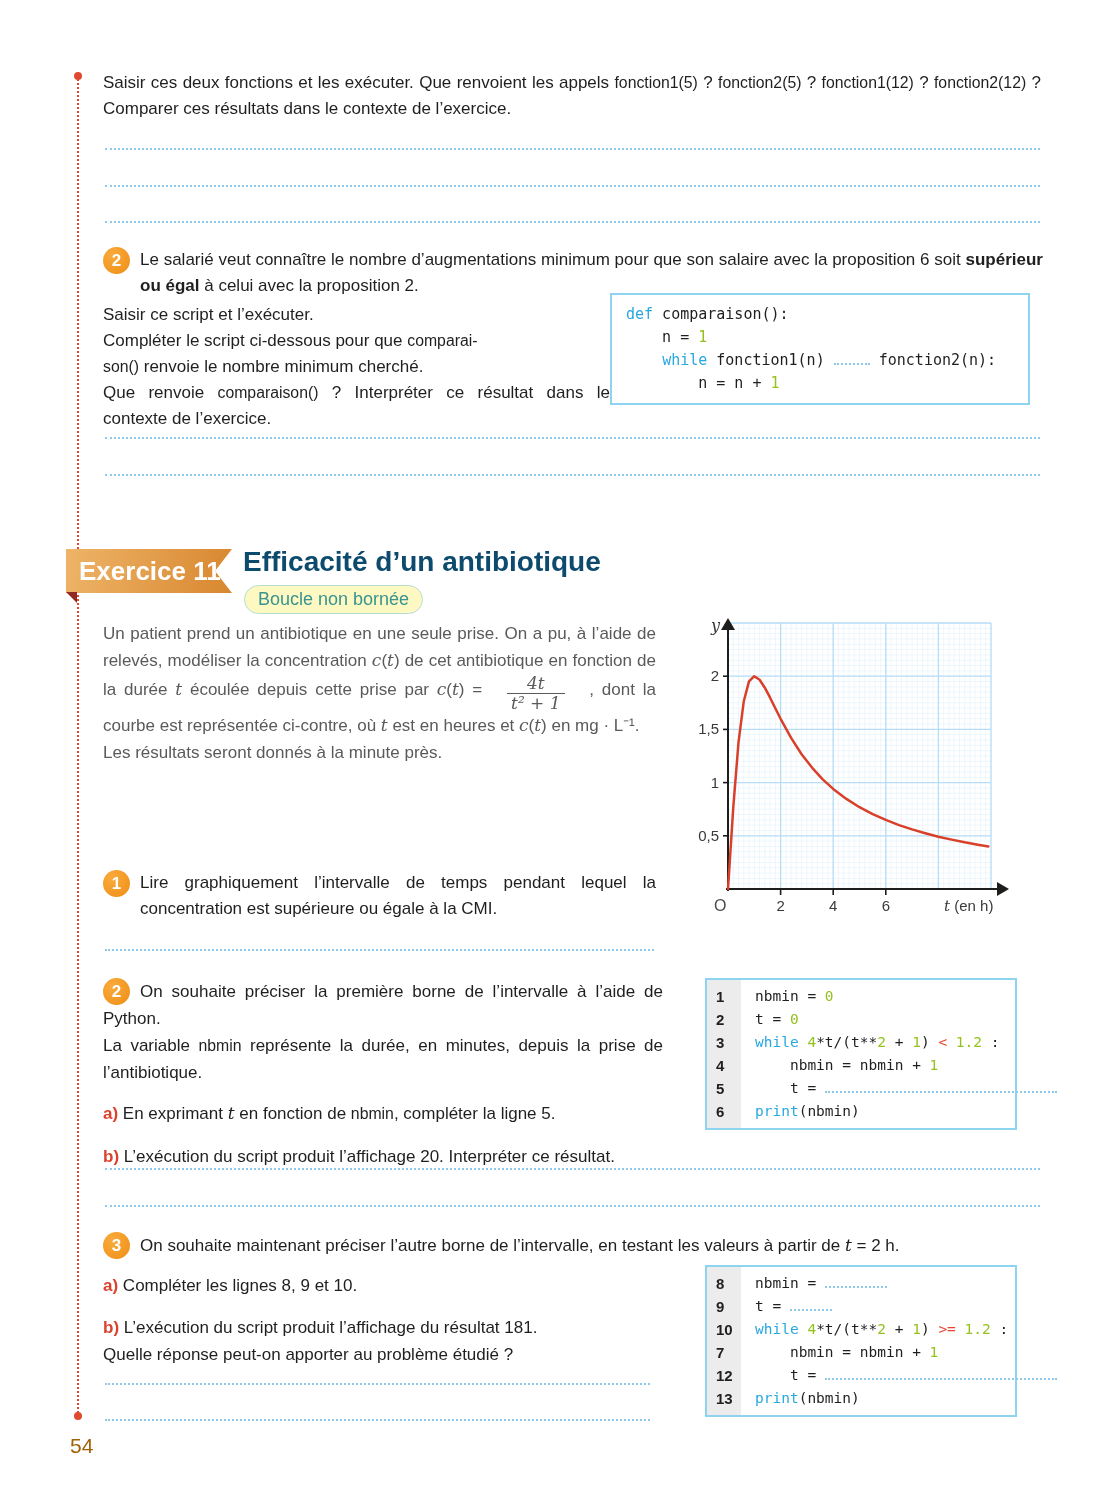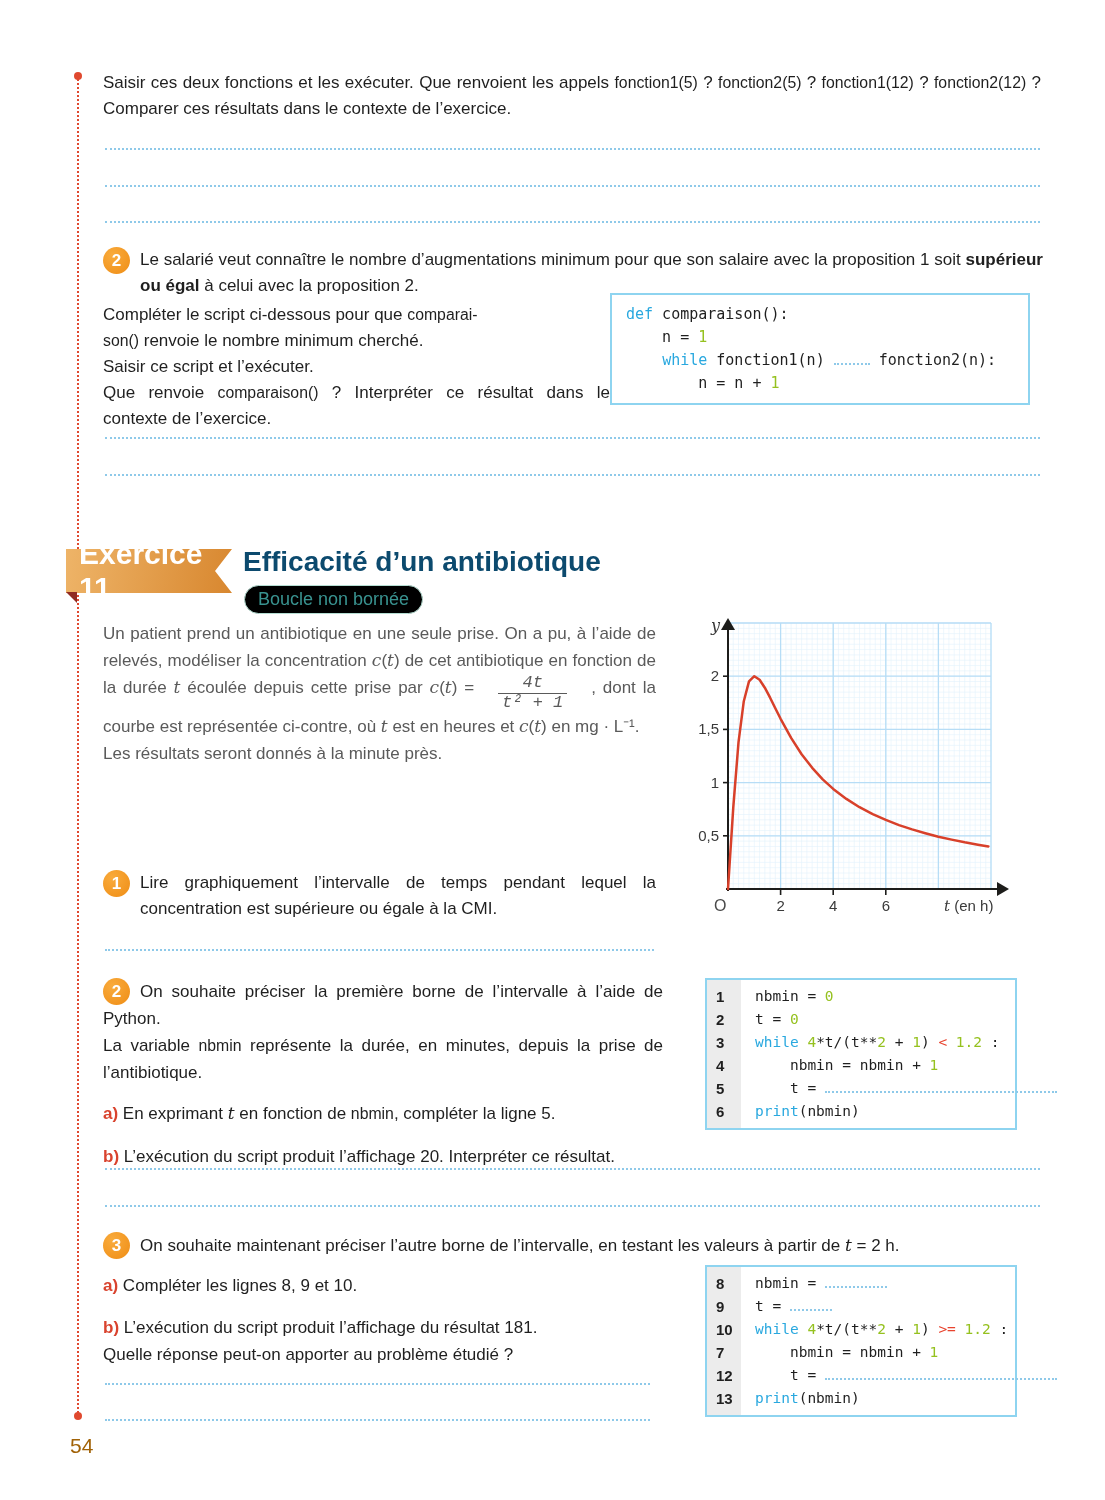--- a/index.html
+++ b/index.html
@@ -37,53 +37,53 @@
   .numbered{padding:5px 0;font-size:14.5px;}
   .numbered::before{content:"";position:absolute;left:0;top:0;bottom:0;width:34px;background:#ececec;}
   .numbered .ln{position:relative;width:34px;flex:none;padding-left:9px;box-sizing:border-box;
                 font-family:"Liberation Sans",sans-serif;font-weight:700;font-size:15px;color:#1f1f1f;}
   .numbered .ct{padding-left:14px;white-space:pre;}
   .kw{color:#29a8df;} .num{color:#95c11f;} .op{color:#e8432e;}
   
   #ribbon{position:absolute;left:66px;top:549px;width:166px;height:44px;
           background:linear-gradient(100deg,#eeb468 0%,#d8872f 100%);
           clip-path:polygon(0 0,100% 0,calc(100% - 17px) 50%,100% 100%,0 100%);
-          color:#fff;font-weight:700;font-size:30px;display:flex;align-items:center;
+          color:#fff;font-weight:700;font-size:26px;display:flex;align-items:center;
           padding-left:13px;box-sizing:border-box;}
   #ribbon-fold{position:absolute;left:66px;top:592px;width:11px;height:11px;background:#8f2b22;
                clip-path:polygon(0 0,100% 0,100% 100%);}
   #ex-title{position:absolute;left:243px;top:546px;font-size:28px;font-weight:700;color:#0c4a6e;}
   #ex-tag{position:absolute;left:244px;top:585px;font-size:18px;color:#399390;
           border:1.5px solid #b5ddd2;border-radius:15px;padding:0 13px;height:27px;line-height:26px;
-          background:#000000;}
-  
-  .frac{display:inline-block;text-align:center;vertical-align:-14px;line-height:1.1;margin:0 17px;font-family:Liberation Mono, monospace;}
+          background:#fef9c3;}
+  
+  .frac{display:inline-block;text-align:center;vertical-align:-14px;line-height:1.1;margin:0 17px;}
   .frac .fn{display:block;border-bottom:1.3px solid #5a5a5a;padding:0 4px;}
   .frac .fd{display:block;padding:0 4px;}
   #pagenum{position:absolute;left:70px;top:1434px;font-size:21px;color:#a16207;}
 </style>
 </head>
 <body>
 
 <div id="page">
   <div id="redline"></div>
 
   <div class="abs txt" style="left:103px;top:70px;width:938px;"><span>Saisir ces deux fonctions et les exécuter. Que renvoient les appels </span><span class="mono">fonction1(5)</span><span> ? </span><span class="mono">fonction2(5)</span><span> ? </span><span class="mono">fonction1(12)</span><span> ? </span><span class="mono">fonction2(12)</span><span> ? Comparer ces résultats dans le contexte de l’exercice.</span></div>
 
   <div class="al" style="top:148px;"></div>
   <div class="al" style="top:185px;"></div>
   <div class="al" style="top:221px;"></div>
 
   <div class="abs txt" style="left:103px;top:247px;width:940px;">
     <span class="qn">2</span>
-    <span><span>Le salarié veut connaître le nombre d’augmentations minimum pour que son salaire avec la proposition 1 soit </span><span class="b">supérieur ou égal</span><span> à celui avec la proposition 2.</span></span>
+    <span><span>Le salarié veut connaître le nombre d’augmentations minimum pour que son salaire avec la proposition 6 soit </span><span class="b">supérieur ou égal</span><span> à celui avec la proposition 2.</span></span>
   </div>
   <div class="abs txt" style="left:103px;top:302px;width:507px;">
+    <p><span>Saisir ce script et l’exécuter.</span></p>
     <p><span>Compléter le script ci-dessous pour que </span><span class="mono">comparai-</span><br><span class="mono">son()</span><span> renvoie le nombre minimum cherché.</span></p>
-    <p><span>Saisir ce script et l’exécuter.</span></p>
     <p><span>Que renvoie </span><span class="mono">comparaison()</span><span> ? Interpréter ce résultat dans le contexte de l’exercice.</span></p>
   </div>
   <div class="codebox plain" style="left:610px;top:293px;width:420px;">
       <div class="crow">
         <span class="ct"><span class="kw">def</span><span> comparaison():</span></span>
       </div>
       <div class="crow">
         <span class="ct"><span>    n = </span><span class="num">1</span></span>
       </div>
       <div class="crow">

